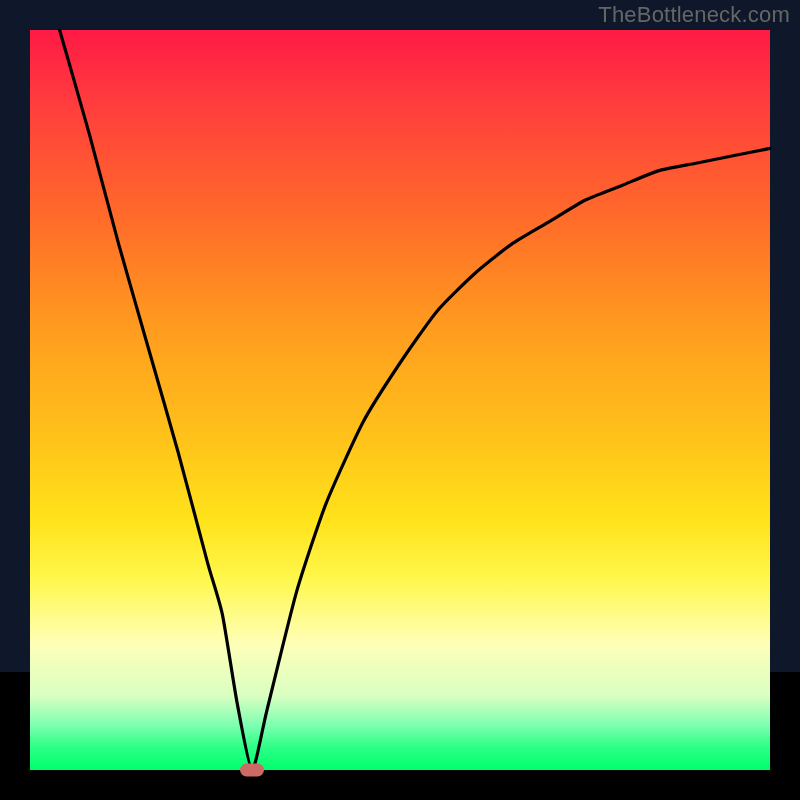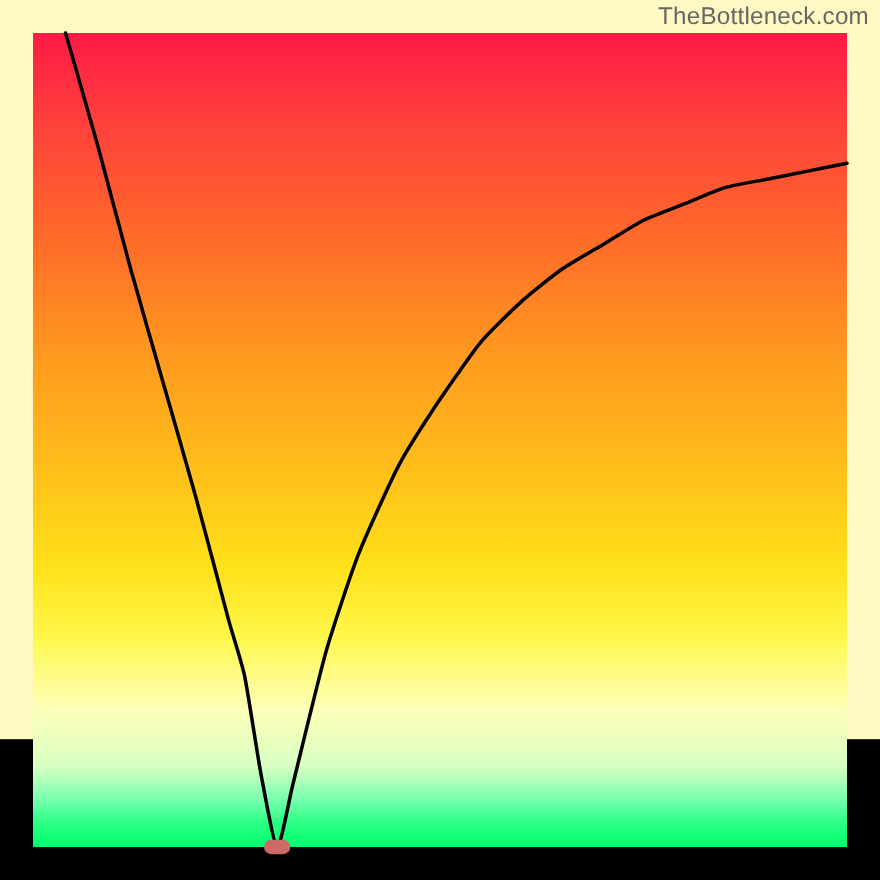--- a/index.html
+++ b/index.html
@@ -8,21 +8,21 @@
     width: 800px;
     height: 800px;
     background: #000;
     overflow: hidden;
     font-family: Arial, Helvetica, sans-serif;
   }
   .outer {
     width: 800px;
     height: 672px;
     position: relative;
-    background: #fef9c3;
+    background: #0f172a;
   }
   .watermark {
     position: absolute;
     top: 2px;
     right: 10px;
     color: #666;
     font-size: 22px;
     font-weight: 500;
     letter-spacing: 0.2px;
     user-select: none;

